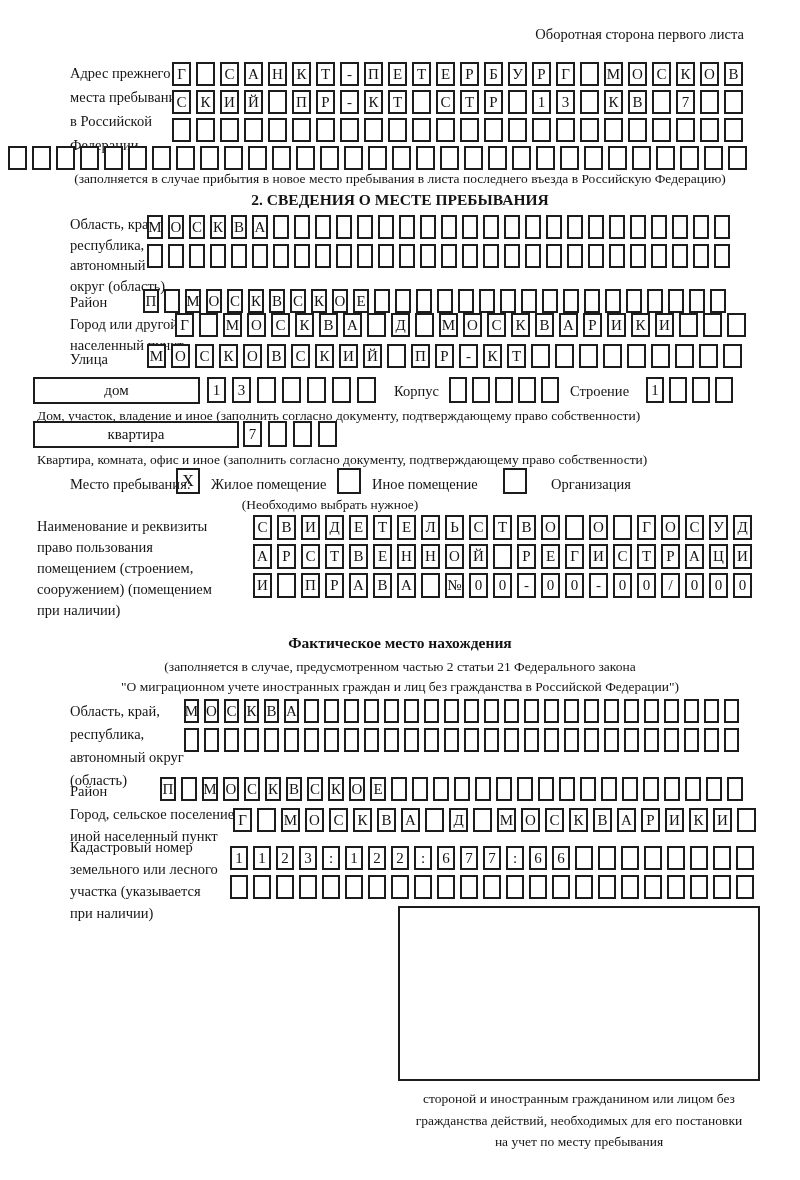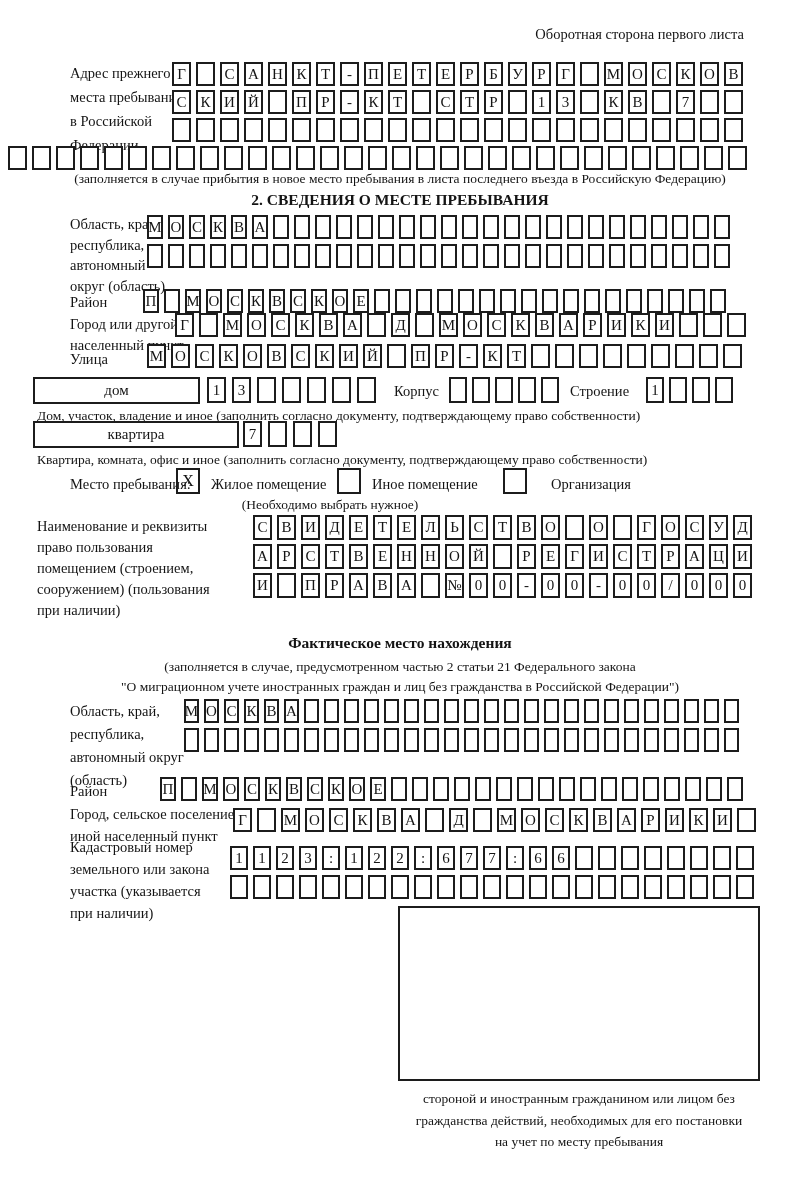--- a/index.html
+++ b/index.html
@@ -369,21 +369,21 @@
 <div class="abs checkbox" style="left:337px;top:468px;"></div>
 <div class="abs lbl" style="left:372px;top:472px;">Иное помещение</div>
 <div class="abs checkbox" style="left:503px;top:468px;"></div>
 <div class="abs lbl" style="left:551px;top:472px;">Организация</div>
 <div class="abs cap" style="left:100px;top:497px;width:460px;text-align:center;">(Необходимо выбрать нужное)</div>
 
 <div class="abs lbl" style="left:37px;top:516px;line-height:21px;">
   <div>Наименование и реквизиты</div>
   <div>право пользования</div>
   <div>помещением (строением,</div>
-  <div>сооружением) (пользования</div>
+  <div>сооружением) (помещением</div>
   <div>при наличии)</div>
 </div>
 <div class="abs cells c21" style="left:253px;top:515px;">
     <span class="cell">С</span>
     <span class="cell">В</span>
     <span class="cell">И</span>
     <span class="cell">Д</span>
     <span class="cell">Е</span>
     <span class="cell">Т</span>
     <span class="cell">Е</span>
@@ -576,21 +576,21 @@
     <span class="cell">А</span>
     <span class="cell">Р</span>
     <span class="cell">И</span>
     <span class="cell">К</span>
     <span class="cell">И</span>
     <span class="cell"></span>
   </div>
 
 <div class="abs lbl" style="left:70px;top:836px;line-height:22px;">
   <div>Кадастровый номер</div>
-  <div>земельного или закона</div>
+  <div>земельного или лесного</div>
   <div>участка (указывается</div>
   <div>при наличии)</div>
 </div>
 <div class="abs cells c23" style="left:230px;top:846px;">
     <span class="cell">1</span>
     <span class="cell">1</span>
     <span class="cell">2</span>
     <span class="cell">3</span>
     <span class="cell">:</span>
     <span class="cell">1</span>

